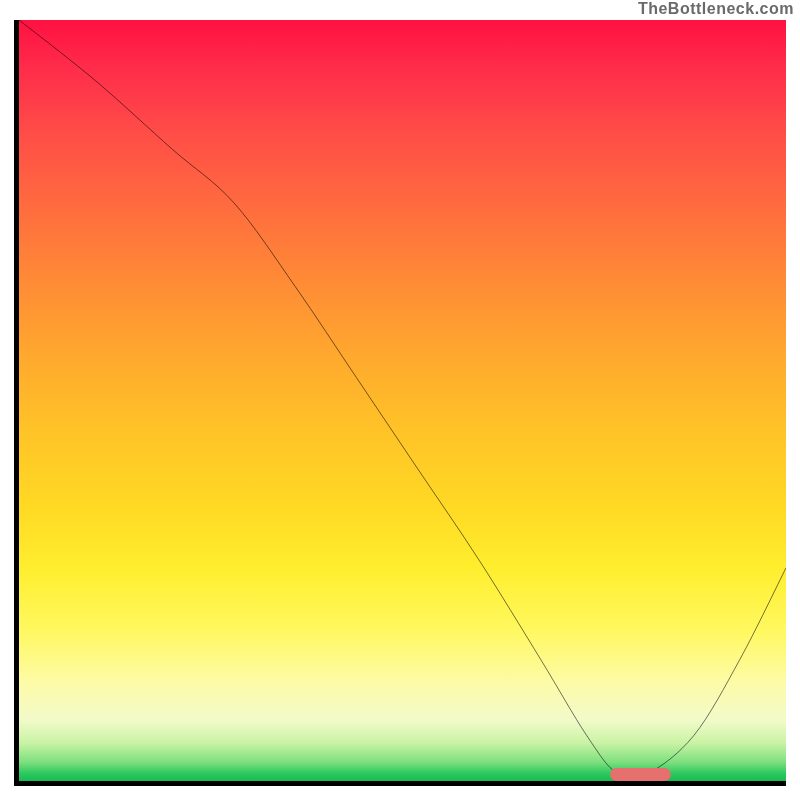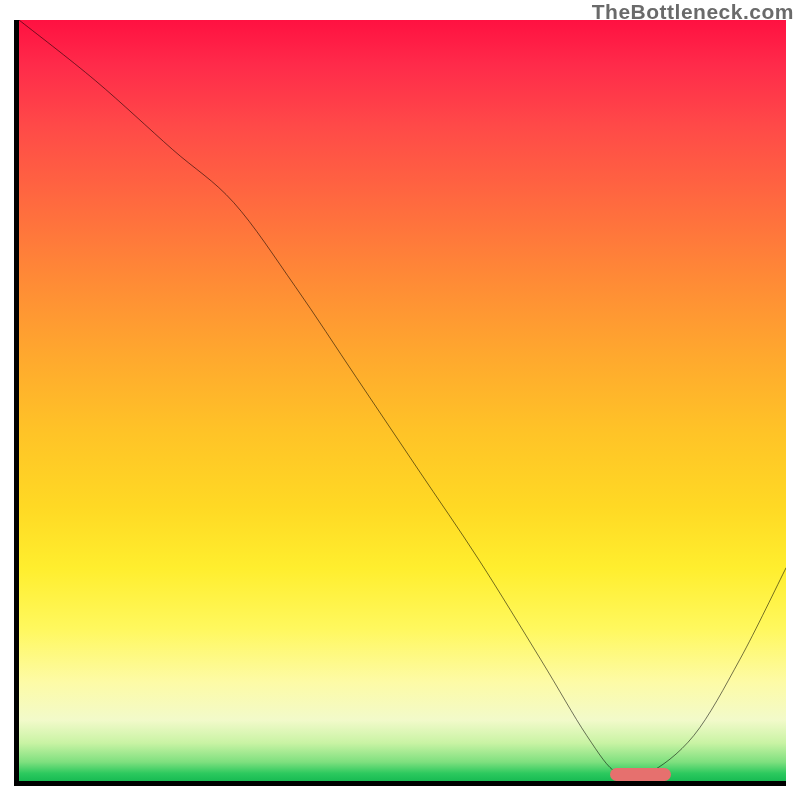--- a/index.html
+++ b/index.html
@@ -13,21 +13,21 @@
   .canvas {
     position: relative;
     width: 800px;
     height: 800px;
   }
   .watermark {
     position: absolute;
     top: 0px;
     right: 6px;
     font-family: Arial, Helvetica, sans-serif;
-    font-size: 21px;
+    font-size: 16px;
     font-weight: 600;
     color: #6a6a6a;
     letter-spacing: 0.5px;
   }
   .plot-area {
     position: absolute;
     left: 14px;
     top: 20px;
     width: 772px;
     height: 766px;

